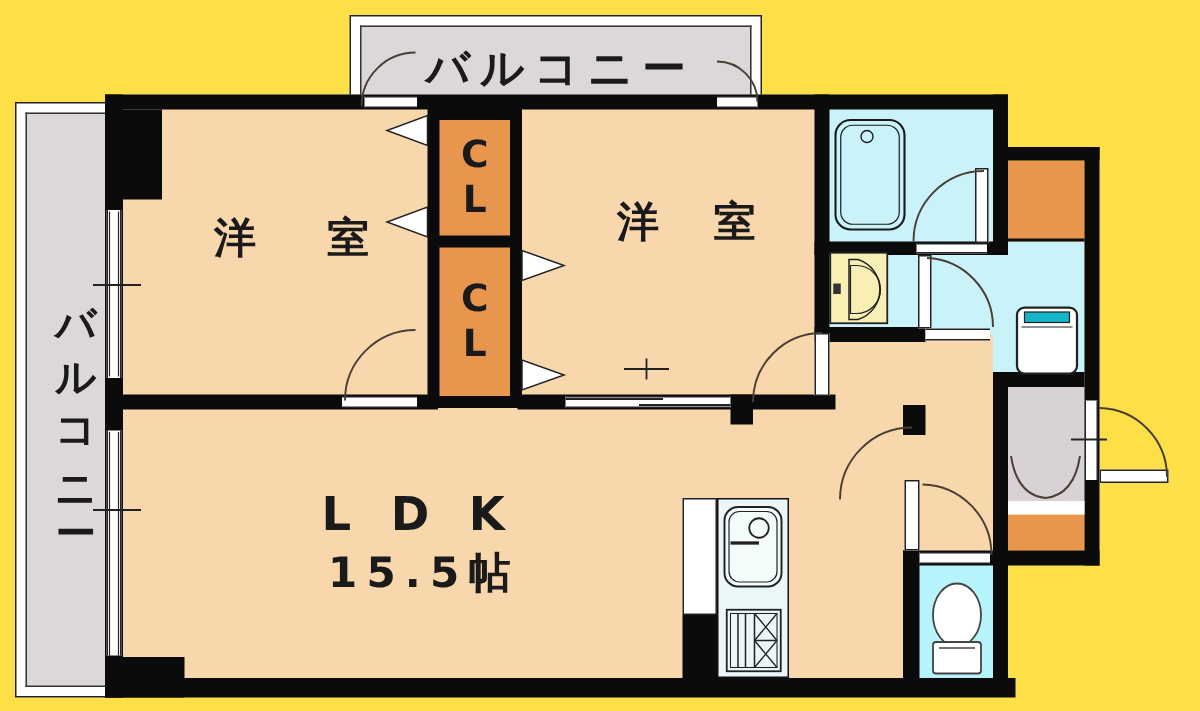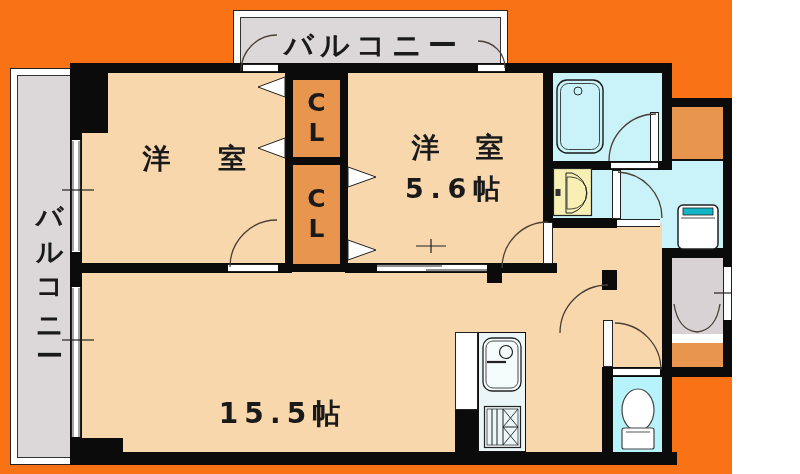--- a/index.html
+++ b/index.html
@@ -1,27 +1,27 @@
 <!DOCTYPE html>
 <html><head>
 <meta charset="utf-8">
 <style>
   html,body{margin:0;padding:0;background:#fff;font-family:"DejaVu Sans",sans-serif;}
-  .plan{position:relative;width:732px;height:474px;background:#f97316;overflow:hidden;}
+  .plan{position:relative;width:800px;height:474px;background:#fde047;overflow:hidden;}
   .abs{position:absolute;}
   .wall{position:absolute;background:#0b0b0b;}
   .floor{position:absolute;}
   .gapH{position:absolute;background:#fff;border-top:1px solid #222;border-bottom:1px solid #222;box-sizing:border-box;}
   .gapV{position:absolute;background:#fff;border-left:1px solid #222;border-right:1px solid #222;box-sizing:border-box;}
   .leaf{position:absolute;background:#fff;border:1px solid #222;box-sizing:border-box;}
   .lbl{position:absolute;color:#1a1a1a;font-weight:bold;text-align:center;line-height:1;}
   .roomname{font-size:28px;letter-spacing:1.7em;text-indent:1.7em;white-space:nowrap;}
   .roomsize{font-size:27px;letter-spacing:0.25em;text-indent:0.25em;white-space:nowrap;}
   .ldkname{font-size:31px;letter-spacing:0.85em;text-indent:0.85em;}
-  .ldksize{font-size:28px;letter-spacing:0.22em;text-indent:0.22em;margin-top:32px;}
+  .ldksize{font-size:28px;letter-spacing:0.22em;text-indent:0.22em;}
   .cl{display:flex;align-items:center;justify-content:center;writing-mode:vertical-rl;text-orientation:upright;font-size:25px;letter-spacing:0.05em;color:#1a1a1a;font-weight:bold;}
   .balc-top-txt{font-size:29px;letter-spacing:0.22em;text-indent:0.22em;}
   .balc-left-txt{writing-mode:vertical-rl;font-size:27px;letter-spacing:0.3em;color:#1a1a1a;font-weight:bold;}
   svg.overlay{position:absolute;left:0;top:0;pointer-events:none;}
 </style>
 </head>
 <body>
 
 <div class="plan">
 
@@ -161,16 +161,16 @@
     <g fill="none" stroke="#222" stroke-width="1">
       <rect x="484.5" y="406.5" width="36" height="41" stroke-width="1.2"></rect>
       <rect x="487" y="409" width="31" height="36" stroke-width="0.7"></rect>
       <path d="M492 409 V445 M497 409 V445 M503 409 V445 M503 427 H518"></path>
       <path d="M503 409 L518 427 M518 409 L503 427 M503 427 L518 445 M518 427 L503 445" stroke-width="0.9"></path>
     </g>
   </svg>
 
   <div class="lbl roomname" style="left:95px;top:145px;width:155px;">洋室</div>
   <div class="lbl roomname" style="left:375px;top:134px;width:155px;letter-spacing:1.3em;text-indent:1.3em;">洋室</div>
-  <div class="lbl roomsize" style="left:375px;top:175px;width:155px;">5.6帖</div>
+  <div class="lbl ldkname" style="left:168px;top:328px;width:215px;">LDK</div>
   <div class="lbl ldksize" style="left:172px;top:368px;width:215px;">15.5帖</div>
 
 </div>
 
 </body></html>

